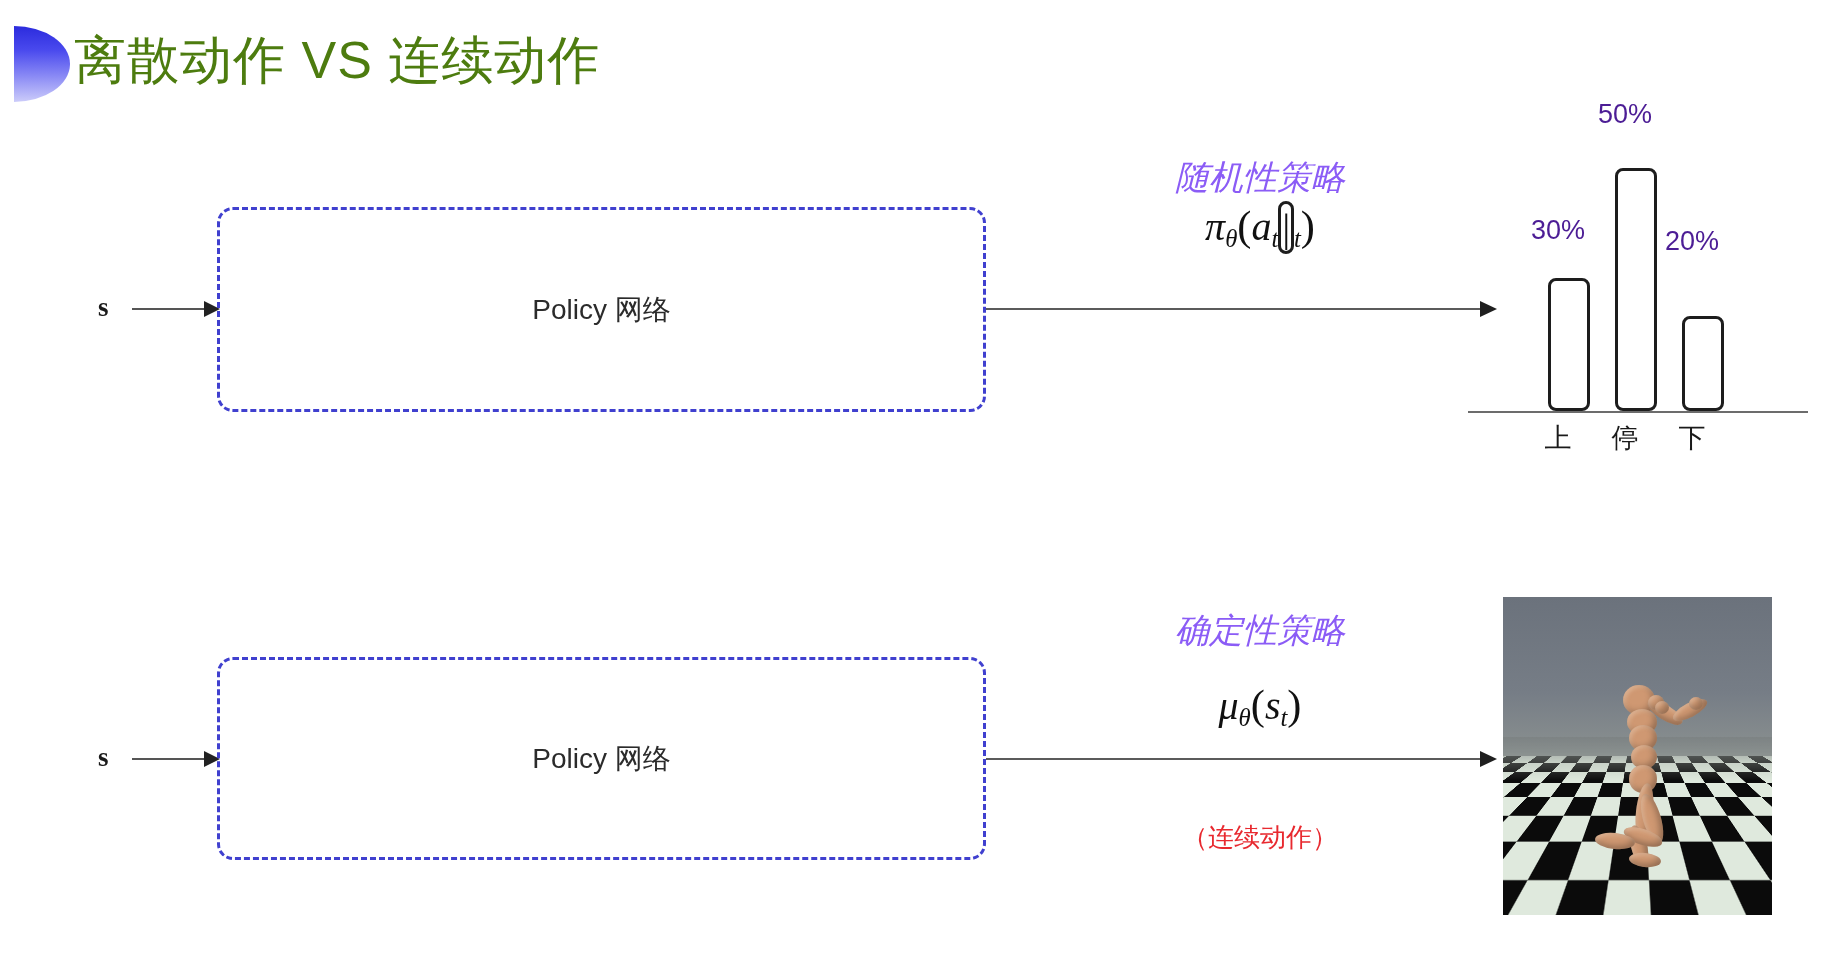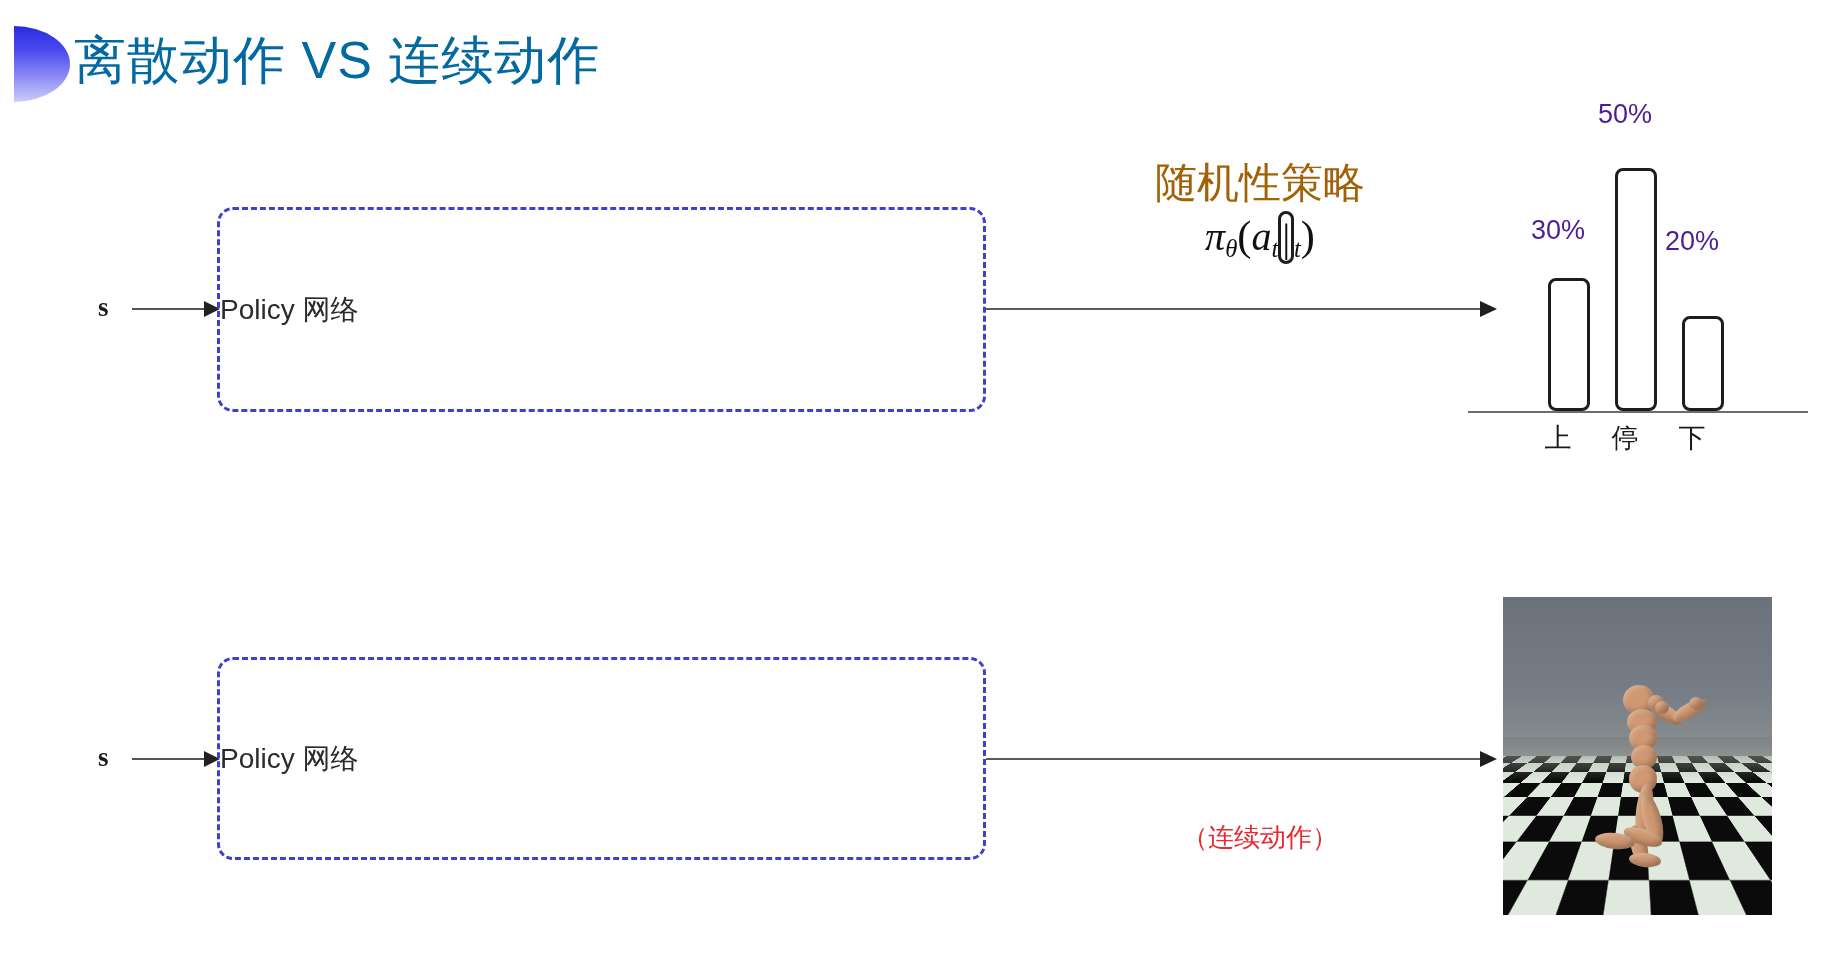--- a/index.html
+++ b/index.html
@@ -35,21 +35,21 @@
     height: 76px;
     border-radius: 56px / 38px;
     background: linear-gradient(180deg, #2b2bdd 0%, #4a4aee 32%, #8a8af5 66%, #ccccfa 100%);
   }
   .slide-title {
     position: absolute;
     left: 74px;
     top: 24px;
     font-size: 52px;
     line-height: 72px;
-    color: #0369a1;
+    color: #4d7c0f;
     letter-spacing: 1px;
     white-space: nowrap;
     font-family: "Liberation Sans", "DejaVu Sans", sans-serif;
   }
 
   
   .state-label {
     position: absolute;
     font-size: 27px;
     font-weight: bold;
@@ -80,35 +80,37 @@
     border-radius: 16px;
     box-sizing: border-box;
     background: transparent;
   }
   .policy-box-label {
     position: absolute;
     left: 0;
     right: 0;
     top: 50%;
     transform: translateY(-50%);
+    text-align: center;
     font-size: 28px;
     color: #2b2b2b;
     font-family: "Liberation Sans", "DejaVu Sans", sans-serif;
   }
 
   
   .mid-col {
     position: absolute;
     text-align: center;
   }
   .policy-kind {
-    font-size: 42px;
-    color: #a16207;
-    white-space: nowrap;
-    font-family: "Liberation Sans", "DejaVu Sans", sans-serif;
+    font-size: 34px;
+    color: #8b5cf6;
+    white-space: nowrap;
+    font-family: "Liberation Sans", "DejaVu Sans", sans-serif;
+    font-style: italic;
   }
   .formula {
     font-size: 40px;
     color: #111111;
     white-space: nowrap;
     font-family: "Liberation Serif", "DejaVu Serif", serif;
     font-style: italic;
   }
   .formula .up {
     font-style: italic;
@@ -271,20 +273,26 @@
   </div>
 
   <div class="state-label" style="left:98px; top:742px;">s</div>
 
   <div class="in-arrow" style="left:132px; top:758px; width:86px;"></div>
 
   <div class="policy-box" style="left:217px; top:657px; width:769px; height:203px;">
     <div class="policy-box-label">Policy 网络</div>
   </div>
 
+  <div class="mid-col" style="left:1100px; top:608px; width:320px;">
+    <div class="policy-kind">确定性策略</div>
+    <div class="formula" style="margin-top:26px;">
+      <span class="up">μ</span><span class="sub">θ</span><span class="paren">(</span><span class="up">s</span><span class="sub">t</span><span class="paren">)</span>
+    </div>
+  </div>
 
   <div class="out-arrow" style="left:986px; top:758px; width:508px;"></div>
 
   <div class="mid-col" style="left:1100px; top:820px; width:320px;">
     <div class="action-note">（连续动作）</div>
   </div>
 
   <div class="sim-frame" style="left:1503px; top:597px; width:269px; height:318px;">
     <div class="sim-sky"></div>
     <div class="sim-floor"></div>

